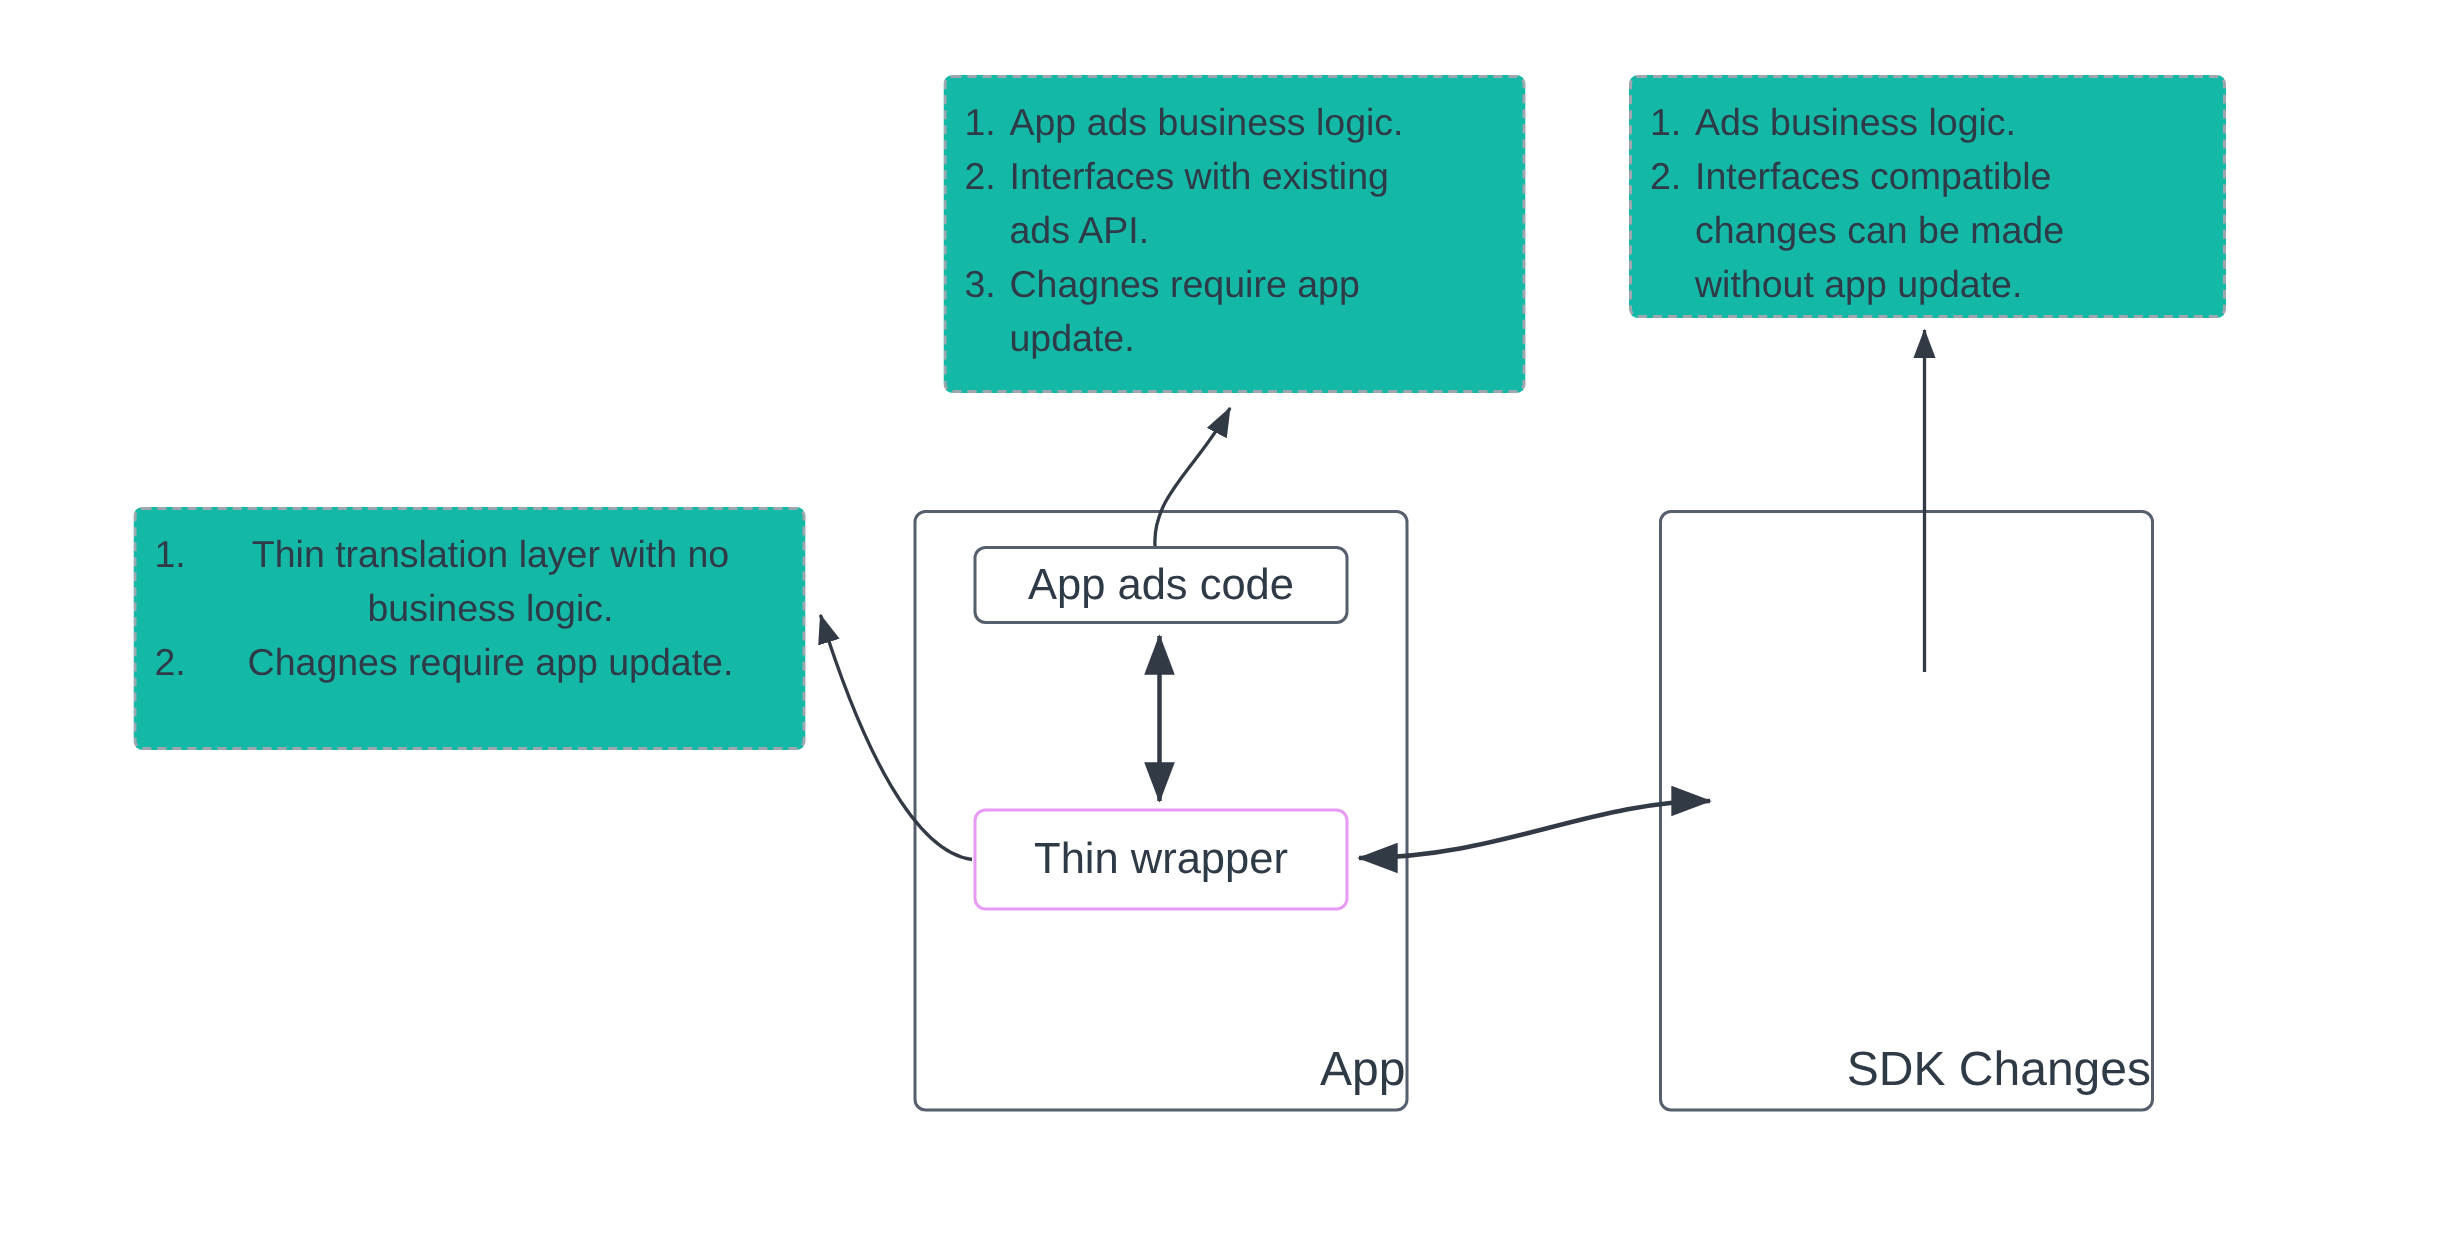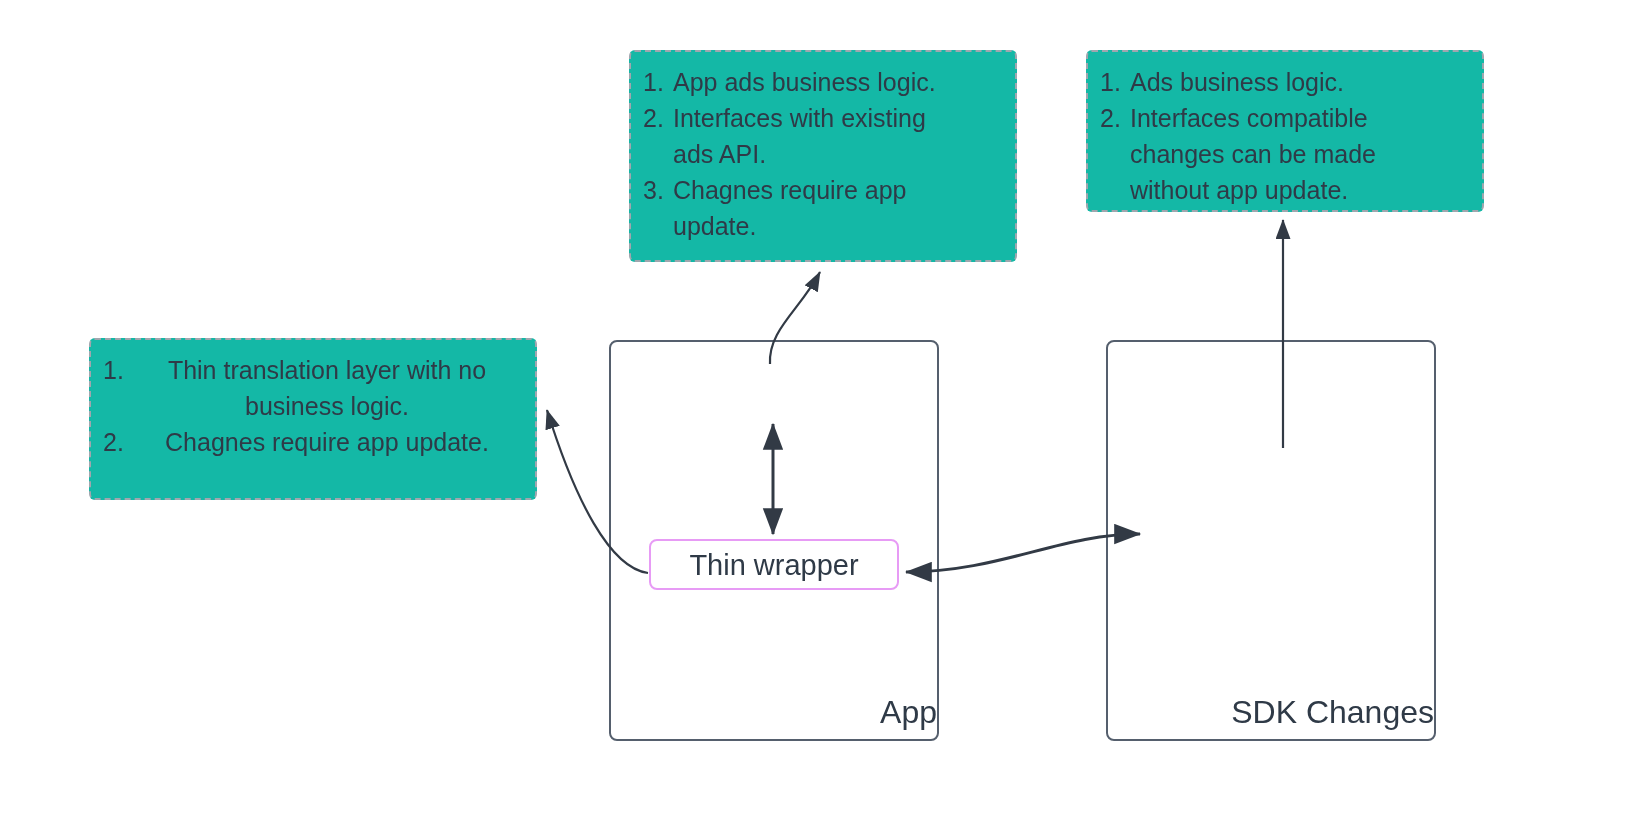--- a/index.html
+++ b/index.html
@@ -101,21 +101,21 @@
     border-radius: 8px;
     font-size: 29px;
     line-height: 34px;
     color: #2f3a47;
   }
   #node-app-ads-code {
     left: 649px; top: 364px; width: 250px; height: 52px;
     border: 2.5px solid #555f6d;
   }
   #node-thin-wrapper {
-    left: 649px; top: 539px; width: 250px; height: 51px;
+    left: 649px; top: 539px; width: 250px; height: 68px;
     border: 2.5px solid #e79bf5;
   }
   #node-re-sdk {
     left: 1146px; top: 448px; width: 250px; height: 186px;
     border: 2.5px solid #46bb52;
   }
 </style>
 </head>
 <body>
 
@@ -149,20 +149,23 @@
   </div>
 
   <div class="container-box" id="app-container">
     <div class="container-label">App</div>
   </div>
 
   <div class="container-box" id="runtime-container">
     <div class="container-label">SDK Changes</div>
   </div>
 
+  <div class="node" id="node-app-ads-code">
+    <span>App ads code</span>
+  </div>
 
   <div class="node" id="node-thin-wrapper">
     <span>Thin wrapper</span>
   </div>
 
 
   <svg class="svg-layer" viewBox="0 0 1629 831">
     <defs>
       <marker id="arrow-end" markerWidth="10" markerHeight="10" refX="8.6" refY="3.4" orient="auto" markerUnits="strokeWidth">
         <path d="M0,0 L9,3.4 L0,6.8 z" fill="#323a45"></path>

